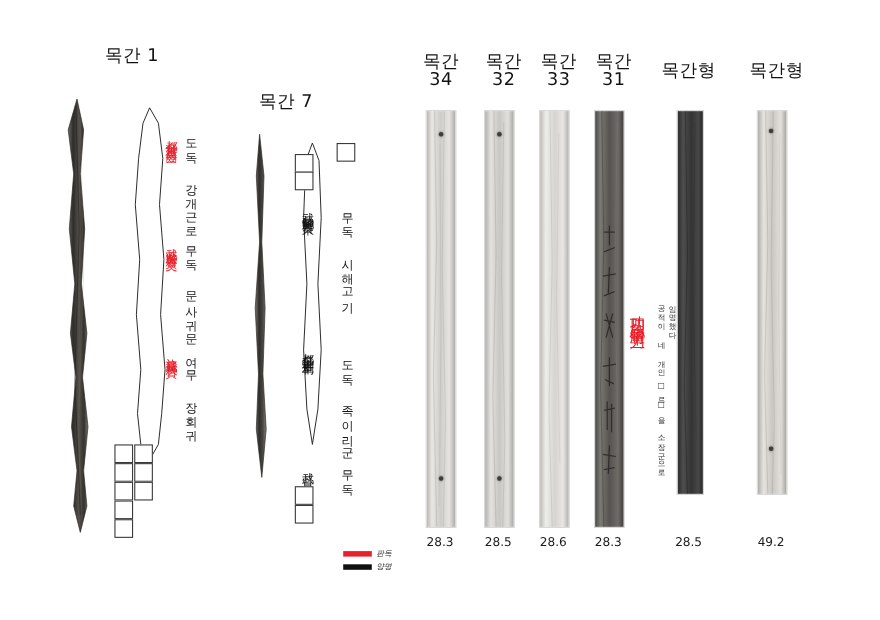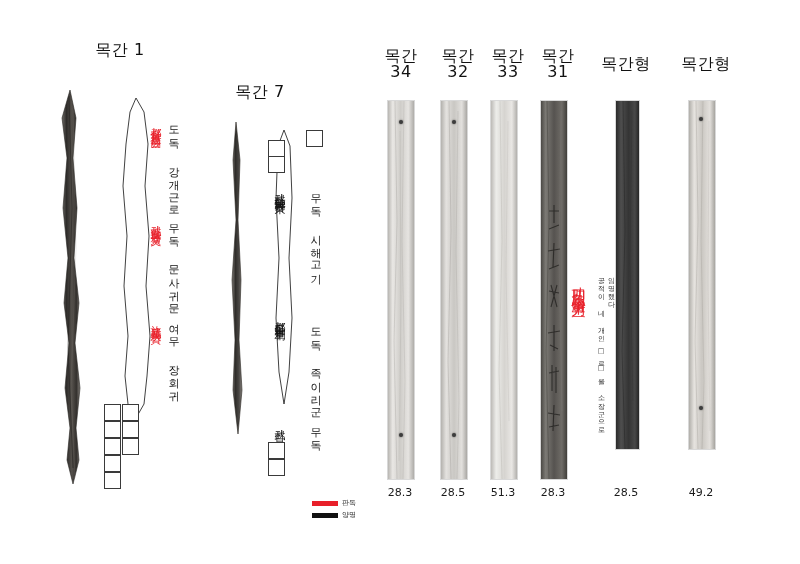--- a/index.html
+++ b/index.html
@@ -88,21 +88,21 @@
 
   
   .measure {
     position: absolute;
     font-size: 11px;
     text-align: center;
     color: #1a1a1a;
   }
 
   
-  .legend { position: absolute; }
+  .legend { position: absolute; font-style: italic; }
   .legend-row {
     display: flex;
     align-items: center;
     gap: 4px;
     margin-bottom: 2px;
   }
   .legend-swatch {
     width: 26px;
     height: 5px;
   }
@@ -260,21 +260,21 @@
       <path d="M7 0 L9 120 L6 240 L9 348" stroke="#8e8b86" stroke-width="0.8" fill="none" opacity=".5"></path>
       <path d="M14 0 L12 140 L15 280 L13 348" stroke="#999691" stroke-width="0.7" fill="none" opacity=".45"></path>
       <path d="M20 20 L19 180 L21 330" stroke="#a5a29d" stroke-width="0.6" fill="none" opacity=".4"></path>
     </svg>
     <div class="hole" style="left:10px; top:16px;"></div>
     <div class="hole" style="left:10px; top:305px;"></div>
   </div>
 
   <div class="measure" style="left:376px; top:486px; width:48px;">28.3</div>
   <div class="measure" style="left:429px; top:486px; width:48px;">28.5</div>
-  <div class="measure" style="left:479px; top:486px; width:48px;">51.3</div>
+  <div class="measure" style="left:479px; top:486px; width:48px;">28.6</div>
   <div class="measure" style="left:529px; top:486px; width:48px;">28.3</div>
   <div class="measure" style="left:602px; top:486px; width:48px;">28.5</div>
   <div class="measure" style="left:677px; top:486px; width:48px;">49.2</div>
 
   <div class="legend" style="left:312px; top:498px;">
     <div class="legend-row">
       <div class="legend-swatch" style="background:#e8202a;"></div>
       <div class="legend-label">판독</div>
     </div>
     <div class="legend-row">

